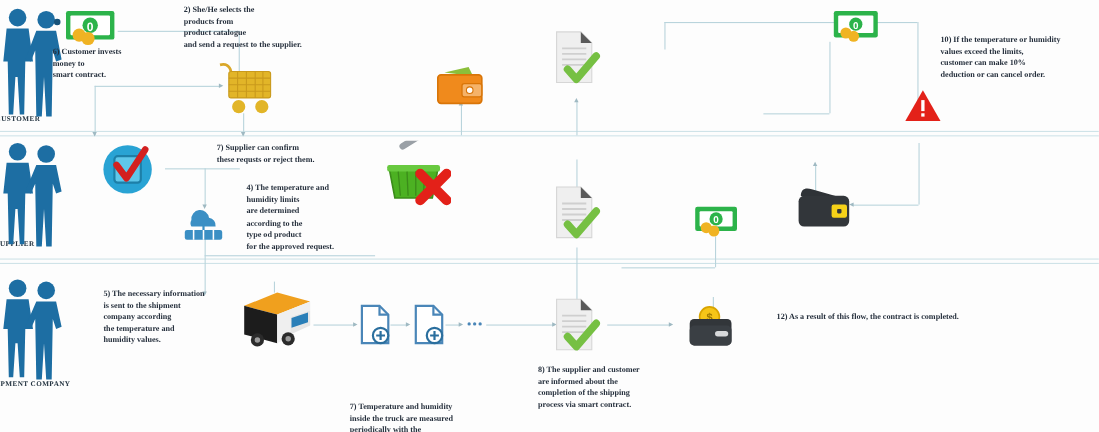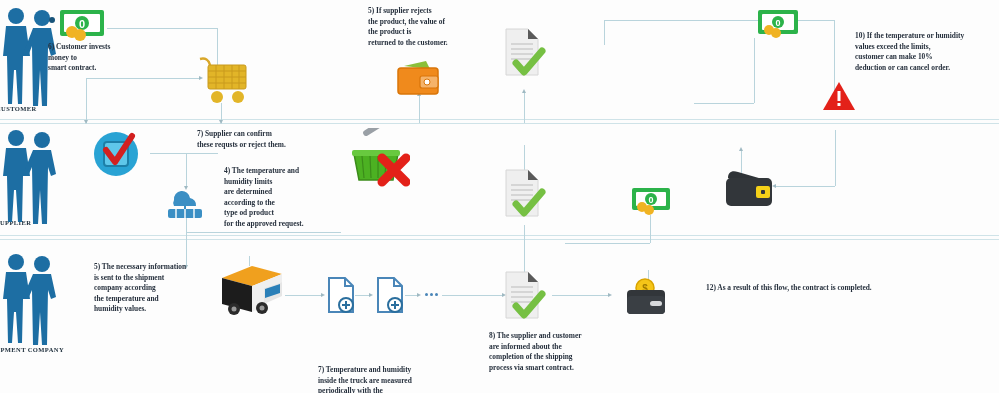--- a/index.html
+++ b/index.html
@@ -352,24 +352,24 @@
       <text x="21" y="16" font-size="10" fill="#a07a00" text-anchor="middle" font-family="sans-serif" font-weight="bold">$</text>
       <rect x="3" y="14" width="38" height="24" rx="4" fill="#32363a"></rect>
       <rect x="3" y="20" width="38" height="18" rx="4" fill="#3a3f44"></rect>
       <rect x="26" y="25" width="12" height="5" rx="2.5" fill="#d7d9db"></rect>
     </svg>
   </div>
 
   <div class="note" style="left:48px;top:42px;width:130px;">6) Customer invests
 money to
 smart contract.</div>
-  <div class="note" style="left:368px;top:6px;width:140px;">5) If supplier rejects
-the product,  the value of
-the product is
-returned to the customer.</div>
+  <div class="note" style="left:167px;top:4px;width:180px;">2) She/He selects the
+products from
+product catalogue
+and send a request to the supplier.</div>
   <div class="note" style="left:855px;top:31px;width:150px;">10) If the temperature or humidity
 values exceed the limits,
 customer can  make 10%
 deduction or can cancel order.</div>
 
   <div class="note" style="left:197px;top:129px;width:170px;">7) Supplier can confirm
 these requsts or reject them.</div>
   <div class="note" style="left:224px;top:166px;width:160px;">4) The temperature and
 humidity limits
 are determined

